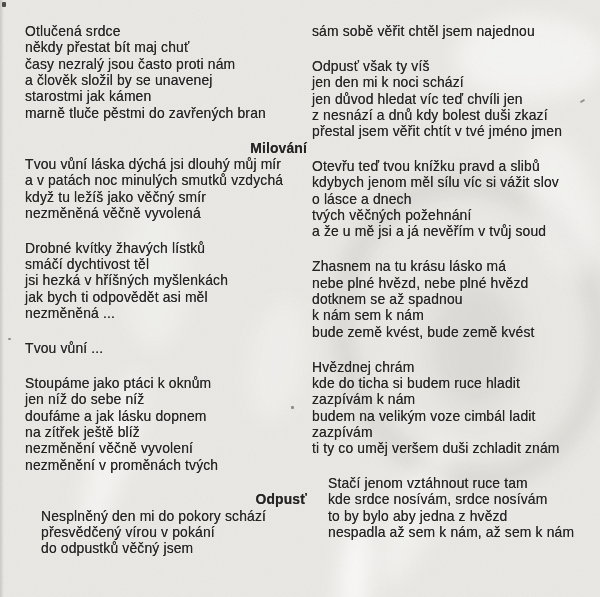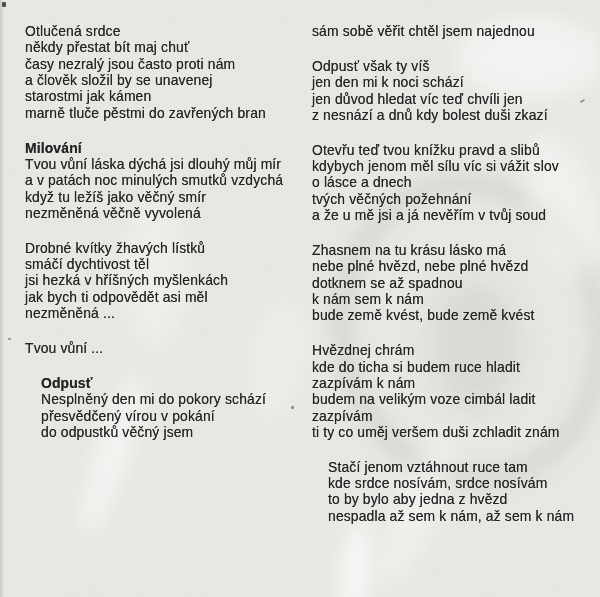--- a/index.html
+++ b/index.html
@@ -66,21 +66,21 @@
     color: #1f1f1f;
     font-size: 13.9px;
     line-height: 16.35px;
     letter-spacing: 0.15px;
     text-shadow: 0 0 0.45px rgba(35,35,35,0.75);
   }
   .col-left  { left: 25px;  width: 282px; }
   .col-right { left: 312px; width: 286px; }
   .stanza { margin: 0 0 18.5px 0; }
   .stanza:last-child { margin-bottom: 0; margin-left: 16px; }
-  .stanza-title { font-weight: bold; }
+  .stanza-title { font-weight: bold; text-align: right; }
   .line { white-space: nowrap; }
 </style>
 </head>
 <body>
 
 <div class="page">
 
   <div class="fx ghost-arc"></div>
   <div class="fx ghost-blob"></div>
 
@@ -118,36 +118,45 @@
       <div class="line">Drobné kvítky žhavých lístků</div>
       <div class="line">smáčí dychtivost těl</div>
       <div class="line">jsi hezká v hříšných myšlenkách</div>
       <div class="line">jak bych ti odpovědět asi měl</div>
       <div class="line">nezměněná ...</div>
     </div>
     <div class="stanza">
       <div class="line">Tvou vůní ...</div>
     </div>
     <div class="stanza">
+      <div class="line">Stoupáme jako ptáci k oknům</div>
+      <div class="line">jen níž do sebe níž</div>
+      <div class="line">doufáme a jak lásku dopnem</div>
+      <div class="line">na zítřek ještě blíž</div>
+      <div class="line">nezměnění věčně vyvolení</div>
+      <div class="line">nezměnění v proměnách tvých</div>
+    </div>
+    <div class="stanza">
       <div class="stanza-title">Odpusť</div>
       <div class="line">Nesplněný den mi do pokory schází</div>
       <div class="line">přesvědčený vírou v pokání</div>
       <div class="line">do odpustků věčný jsem</div>
     </div>
   </div>
 
   <div class="col col-right">
     <div class="stanza">
       <div class="line">sám sobě věřit chtěl jsem najednou</div>
     </div>
     <div class="stanza">
       <div class="line">Odpusť však ty víš</div>
       <div class="line">jen den mi k noci schází</div>
       <div class="line">jen důvod hledat víc teď chvíli jen</div>
       <div class="line">z nesnází a dnů kdy bolest duši zkazí</div>
+      <div class="line">přestal jsem věřit chtít v tvé jméno jmen</div>
     </div>
     <div class="stanza">
       <div class="line">Otevřu teď tvou knížku pravd a slibů</div>
       <div class="line">kdybych jenom měl sílu víc si vážit slov</div>
       <div class="line">o lásce a dnech</div>
       <div class="line">tvých věčných požehnání</div>
       <div class="line">a že u mě jsi a já nevěřím v tvůj soud</div>
     </div>
     <div class="stanza">
       <div class="line">Zhasnem na tu krásu lásko má</div>

